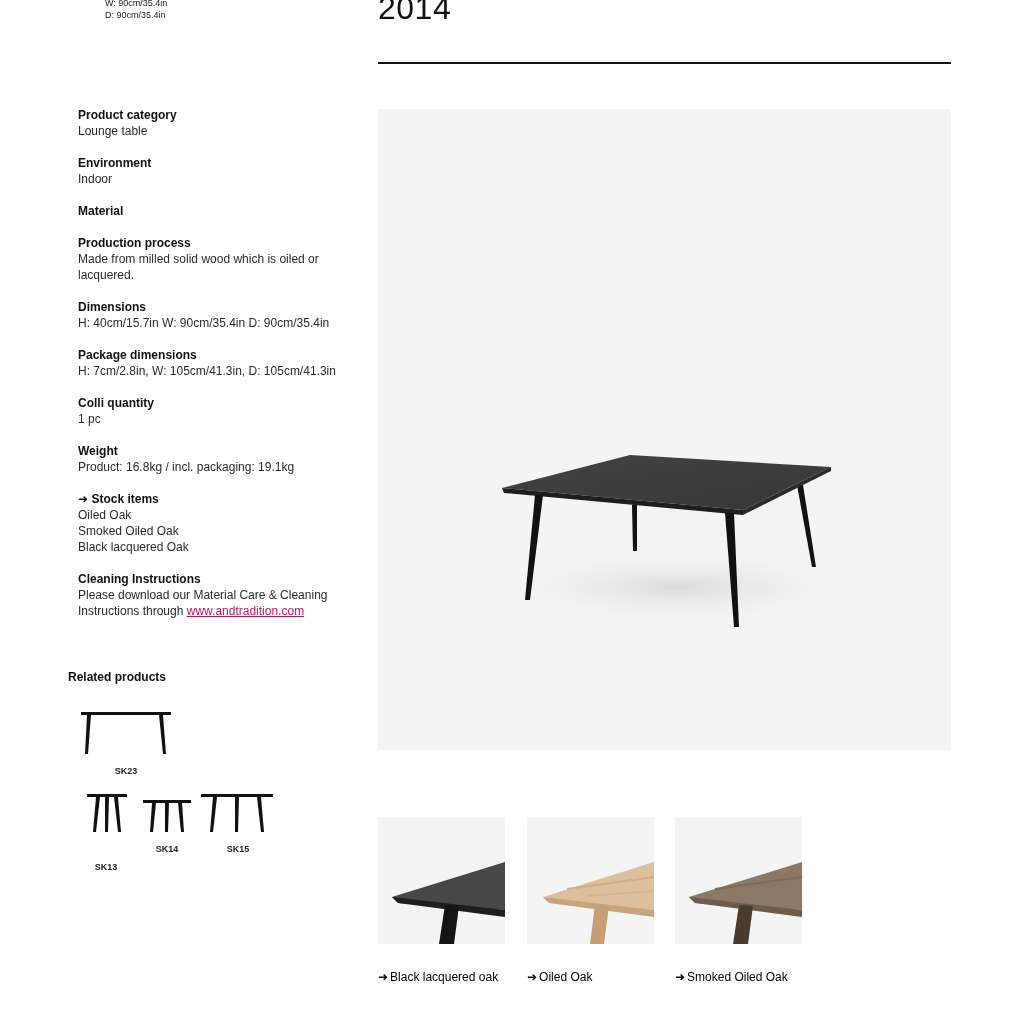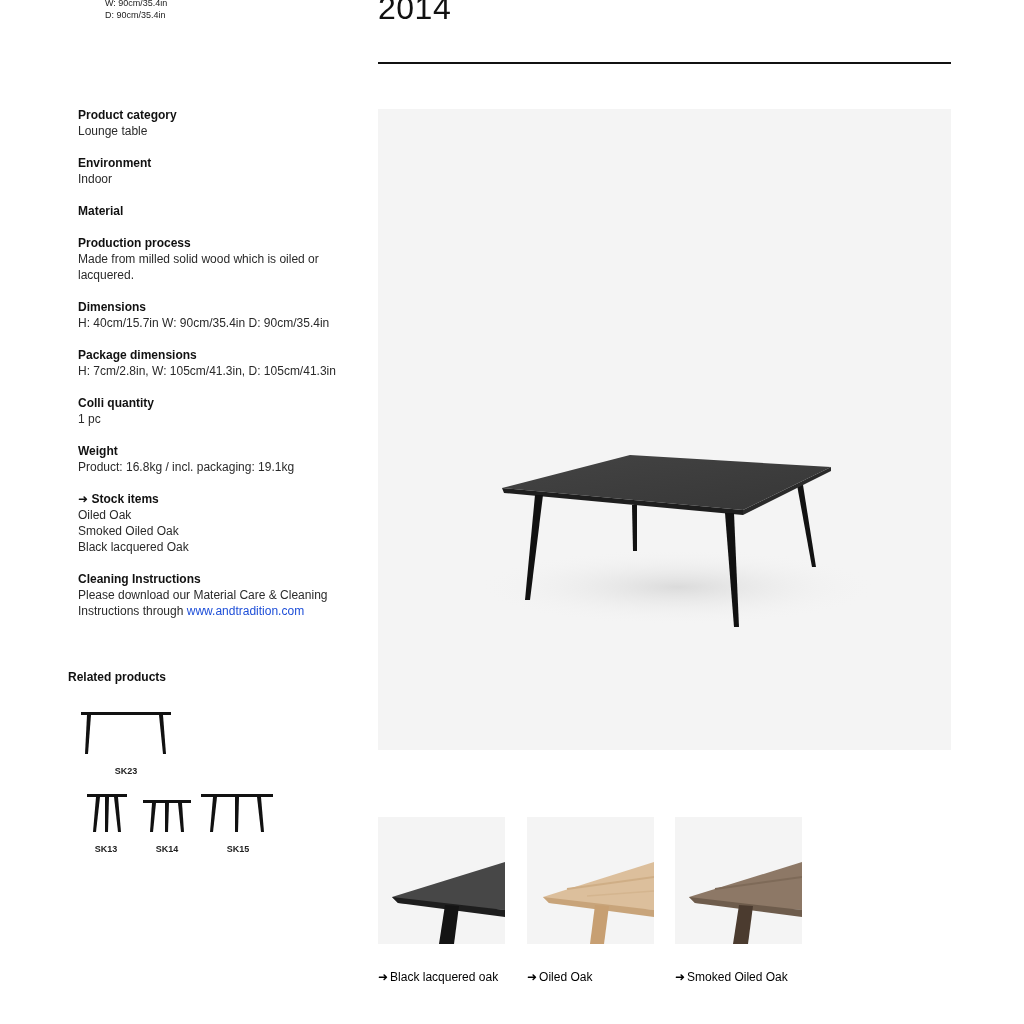--- a/index.html
+++ b/index.html
@@ -10,21 +10,21 @@
   }
   .abs { position:absolute; }
   .top-dims { left:105px; top:-3px; font-size:9px; line-height:12px; color:#222; }
   .year { left:378px; top:-12px; font-size:32px; line-height:40px; color:#111; letter-spacing:0.5px; }
   .rule { left:378px; top:62px; width:573px; height:2px; background:#111; }
 
   .specs { left:78px; top:107px; width:285px; }
   .spec { margin-bottom:16px; }
   .spec-title { font-size:12px; font-weight:bold; line-height:16px; color:#111; }
   .spec-value { font-size:12px; line-height:16px; color:#2a2a2a; }
-  .spec-value a { color:#1d4ed8; }
+  .spec-value a { color:#be185d; text-decoration:underline; }
 
   .related-title { left:68px; top:669px; font-size:12px; font-weight:bold; line-height:16px; color:#111; }
   .rel-label { font-size:9px; font-weight:bold; color:#222; position:absolute; transform:translateX(-50%); }
 
   .main-panel { left:378px; top:109px; width:573px; height:641px; background:#f4f4f4; }
   .thumb { top:817px; width:127px; height:127px; background:#f4f4f4; overflow:hidden; }
   .thumb-label { top:969px; font-size:12px; line-height:16px; color:#000000; white-space:nowrap; }
   .arrow { font-weight:bold; margin-right:2px; }
   svg { display:block; }
 </style>
@@ -96,21 +96,21 @@
     <polygon points="81,7 85,7 88,46 85,46" fill="#111"></polygon>
   </svg>
   <div class="rel-label" style="left:48px;top:58px;">SK23</div>
 
   <svg class="abs" style="left:6px;top:84px;" width="46" height="44" viewBox="0 0 46 44">
     <rect x="3" y="2" width="40" height="3" fill="#111"></rect>
     <polygon points="12,5 16,5 12,40 9,40" fill="#111"></polygon>
     <polygon points="21,5 25,5 24,40 21,40" fill="#111"></polygon>
     <polygon points="30,5 34,5 37,40 34,40" fill="#111"></polygon>
   </svg>
-  <div class="rel-label" style="left:28px;top:136px;text-align:center;">SK13</div>
+  <div class="rel-label" style="left:28px;top:154px;text-align:center;">SK13</div>
 
   <svg class="abs" style="left:62px;top:84px;" width="54" height="44" viewBox="0 0 54 44">
     <rect x="3" y="8" width="48" height="3" fill="#111"></rect>
     <polygon points="12,11 16,11 13,40 10,40" fill="#111"></polygon>
     <polygon points="25,11 29,11 28,40 25,40" fill="#111"></polygon>
     <polygon points="38,11 42,11 44,40 41,40" fill="#111"></polygon>
   </svg>
   <div class="rel-label" style="left:89px;top:136px;">SK14</div>
 
   <svg class="abs" style="left:120px;top:84px;" width="78" height="44" viewBox="0 0 78 44">

